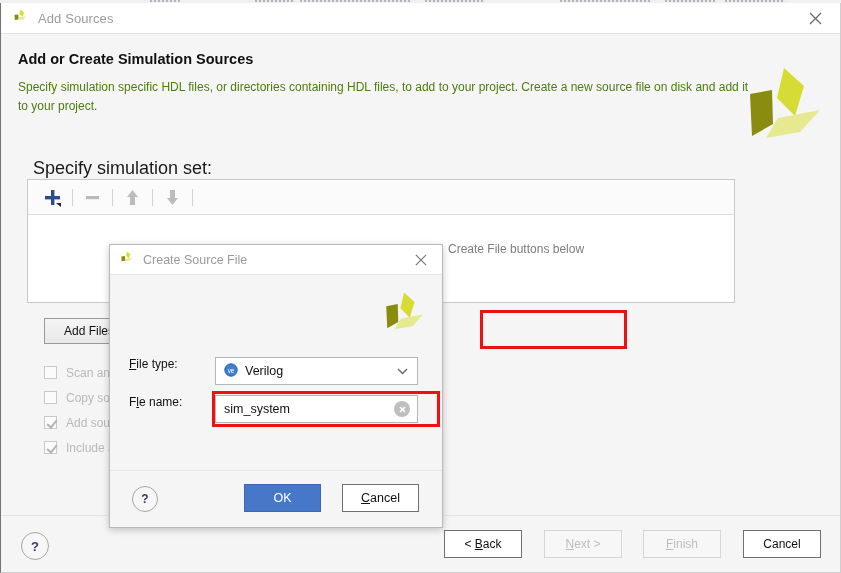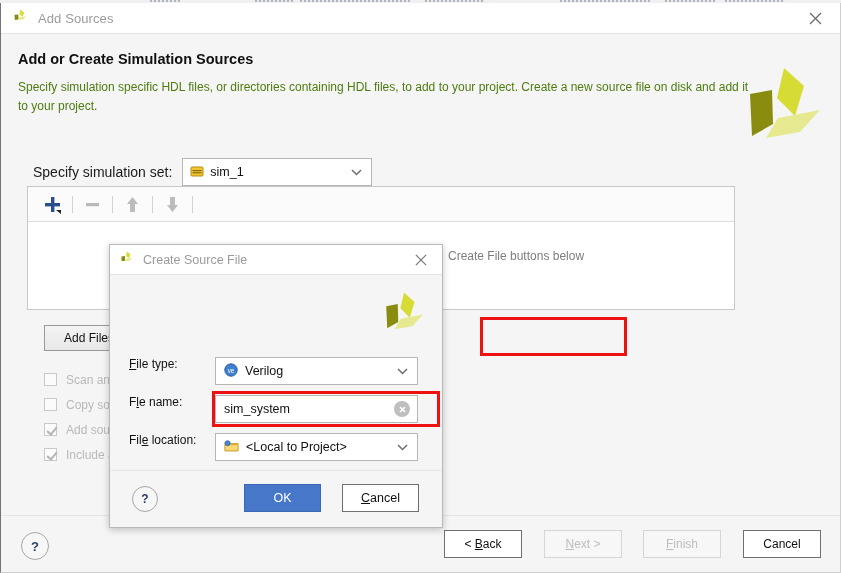--- a/index.html
+++ b/index.html
@@ -76,21 +76,21 @@
     width: 80px; height: 82px;
   }
 
   
   #wiz-body { position: relative; padding: 0 17px; }
 
   .row-simset {
     display: flex; align-items: center;
     margin-top: 14px; margin-left: 15px;
   }
-  .row-simset .lbl { font-size: 14px; color: #1a1a1a; margin-right: 10px; }
+  .row-simset .lbl { font-size: 18px; color: #1a1a1a; margin-right: 17px; }
 
   .combo {
     position: relative;
     background: #ffffff;
     border: 1px solid #b6b6b6;
     height: 28px;
     display: flex; align-items: center;
     box-sizing: border-box;
   }
   .combo .ctext { font-size: 12.5px; color: #111; }
@@ -349,35 +349,20 @@
         <polygon points="8,28 30,24 31,58 10,70" fill="#8a8c10"></polygon>
         <polygon points="36,52 78,44 58,66 24,72" fill="#e6e98f"></polygon>
       </svg>
     </span>
   </div>
 
   <div id="wiz-body">
 
     <div class="row-simset">
       <span class="lbl">Specify simulation set:</span>
-      <div class="combo" id="simset-combo">
-        <span>
-          <svg width="14" height="14" viewBox="0 0 14 14">
-            <rect x="1" y="3" width="12" height="9" rx="1" fill="#f2c431" stroke="#b38d14"></rect>
-            <rect x="2.5" y="6" width="9" height="1.2" fill="#8a6c10"></rect>
-            <rect x="2.5" y="8.2" width="9" height="1.2" fill="#8a6c10"></rect>
-          </svg>
-        </span>
-        <span class="ctext">sim_1</span>
-        <span class="caret">
-          <svg width="11" height="7" viewBox="0 0 11 7">
-            <polyline points="1,1 5.5,5.5 10,1" fill="none" stroke="#6e6e6e" stroke-width="1.5"></polyline>
-          </svg>
-        </span>
-      </div>
     </div>
 
     <div id="src-panel">
       <div id="src-toolbar">
         <span class="tbtn">
           <svg width="19" height="19" viewBox="0 0 19 19">
             <rect x="8" y="2" width="3.4" height="15" fill="#2b4d8e"></rect>
             <rect x="2" y="8" width="15" height="3.4" fill="#2b4d8e"></rect>
             <polygon points="13,15 18,15 18,19" fill="#222"></polygon>
           </svg>
@@ -513,42 +498,20 @@
             <svg width="11" height="11" viewBox="0 0 11 11">
               <line x1="3" y1="3" x2="8" y2="8" stroke="#ffffff" stroke-width="1.6"></line>
               <line x1="8" y1="3" x2="3" y2="8" stroke="#ffffff" stroke-width="1.6"></line>
             </svg>
           </span>
         </div>
       </div>
       <div class="hl-red" id="hl-filename"></div>
     </div>
 
-    <div class="frow">
-      <span class="flbl">
-        Fil<span class="u">e</span> location:
-      </span>
-      <div class="fctl">
-        <div class="combo" id="fl-combo">
-          <span>
-            <svg width="15" height="14" viewBox="0 0 15 14">
-              <path d="M1 3.2h4.4l1.2 1.4H14v7.2H1z" fill="#f0c33c" stroke="#c09418" stroke-width=".8"></path>
-              <path d="M1 5.6h13v6.2H1z" fill="#f7d877" stroke="#c09418" stroke-width=".6"></path>
-              <circle cx="3.6" cy="4.2" r="2.5" fill="#4a86d8" stroke="#2a5fa6" stroke-width=".7"></circle>
-            </svg>
-          </span>
-          <span class="ctext">&lt;Local to Project&gt;</span>
-          <span class="caret">
-            <svg width="11" height="7" viewBox="0 0 11 7">
-              <polyline points="1,1 5.5,5.5 10,1" fill="none" stroke="#6e6e6e" stroke-width="1.5"></polyline>
-            </svg>
-          </span>
-        </div>
-      </div>
-    </div>
   </div>
 
   <div id="csf-footer">
     <div id="csf-help">?</div>
     <div id="btn-ok">OK</div>
     <div id="btn-cancel-csf">
       <span><span class="u">C</span>ancel</span>
     </div>
   </div>
 </div>

